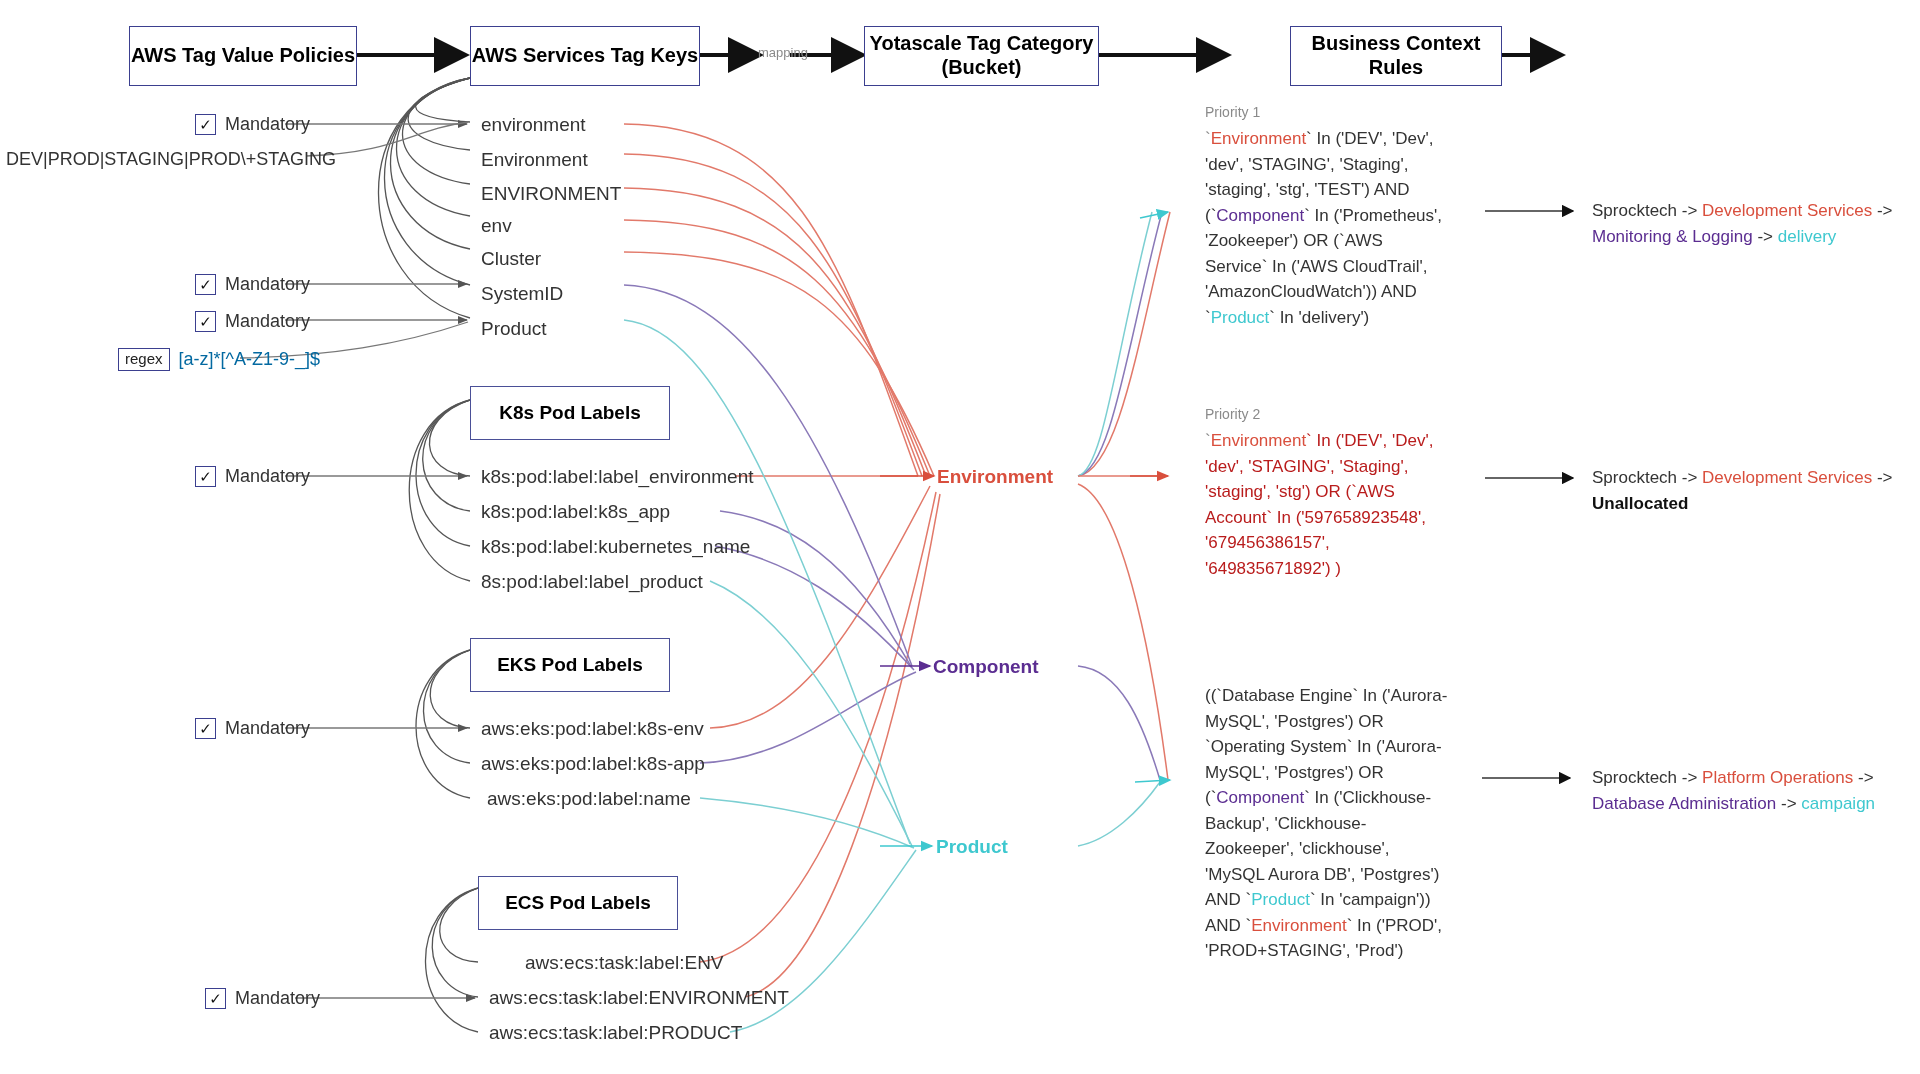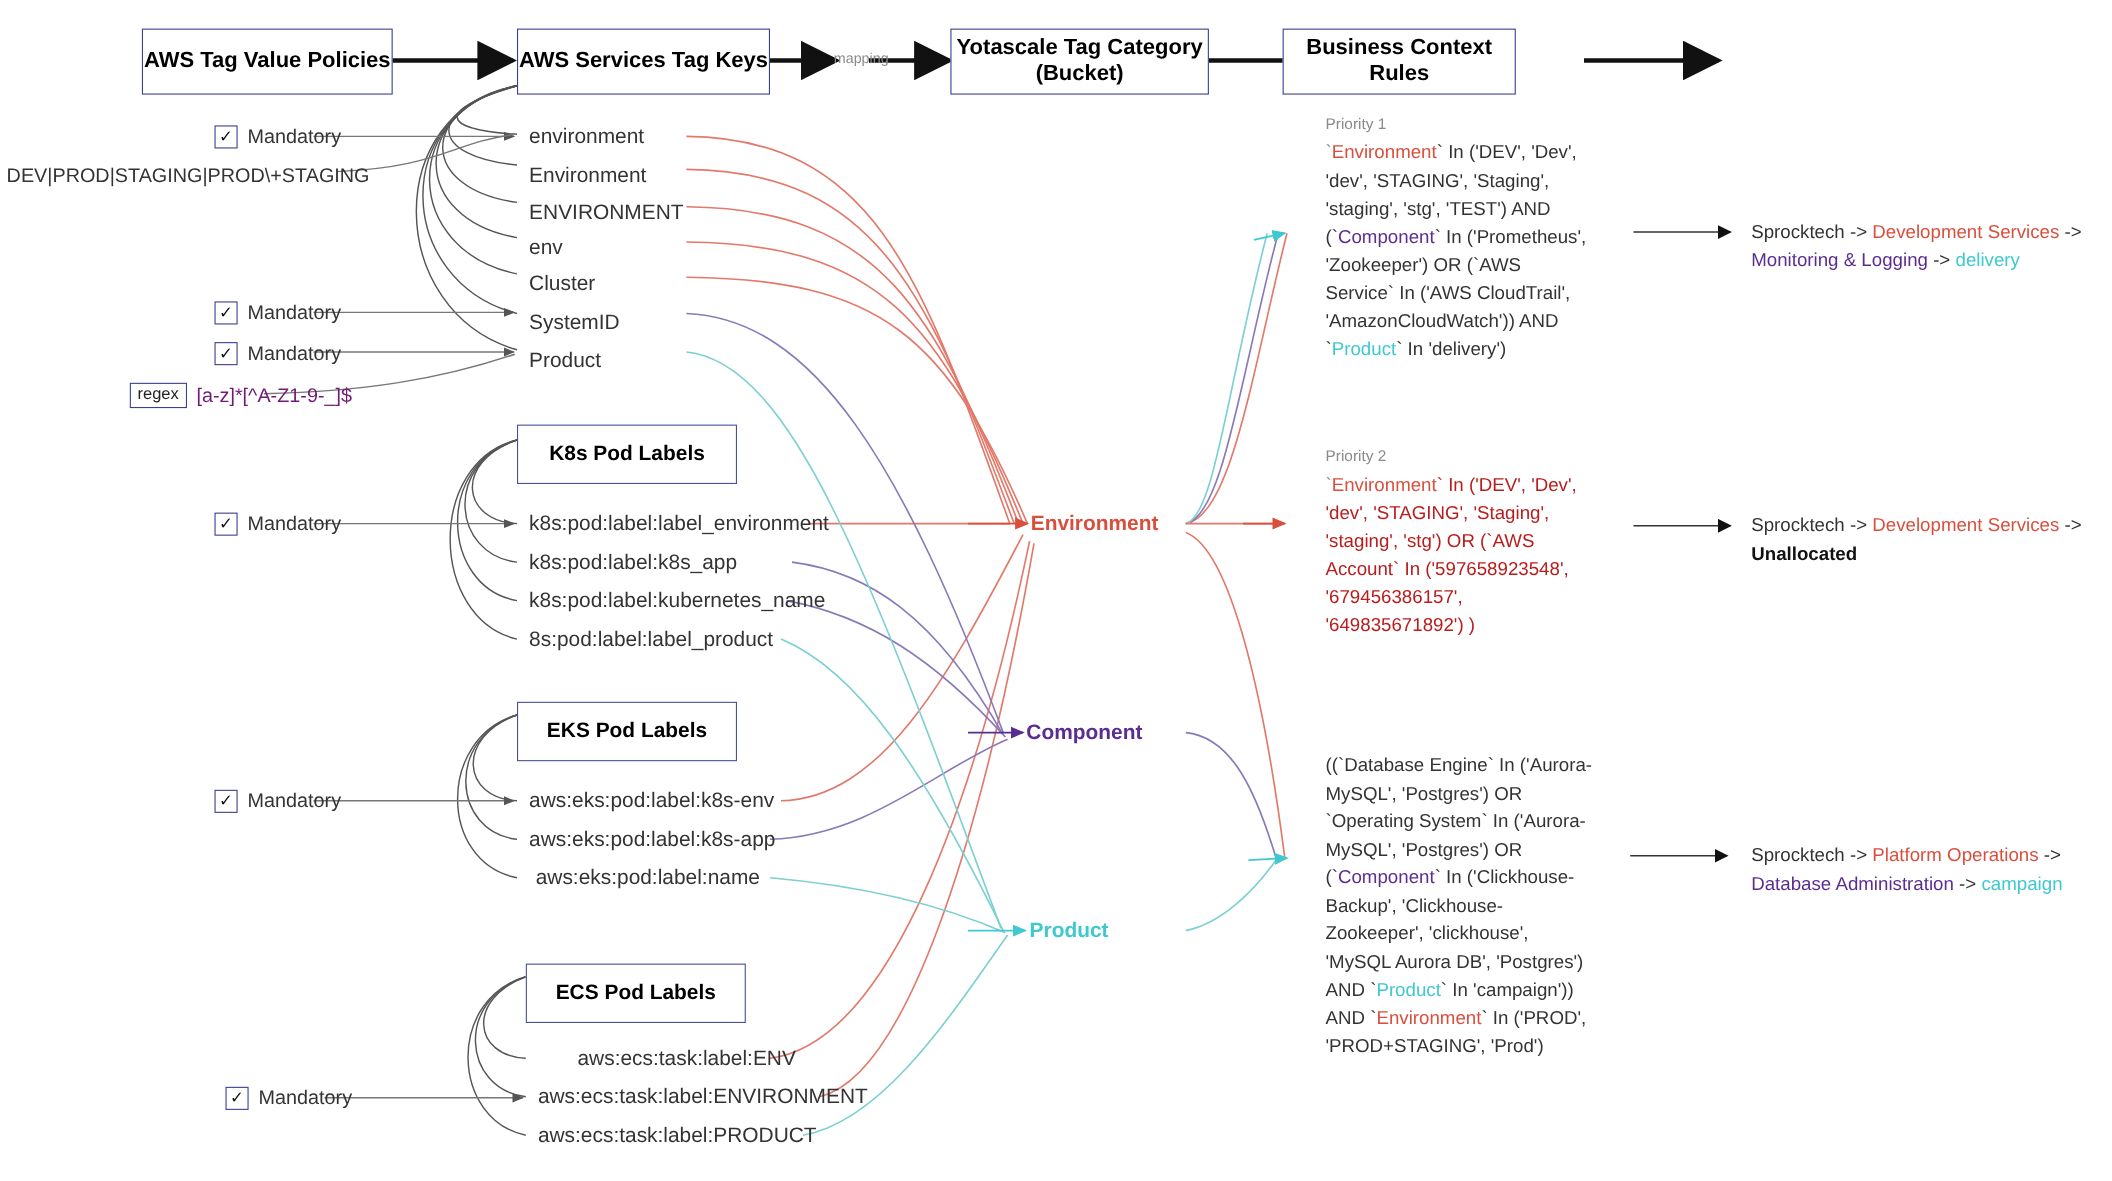--- a/index.html
+++ b/index.html
@@ -17,21 +17,21 @@
 
   .taglabel{position:absolute;font-size:19px;color:#333;white-space:nowrap;}
   .mand{position:absolute;display:flex;align-items:center;gap:9px;}
   .chk{width:19px;height:19px;border:1.6px solid #3b3f8f;background:#fff;
        display:flex;align-items:center;justify-content:center;font-size:15px;color:#111;line-height:1;}
   .mand .lbl{font-size:18px;color:#333;white-space:nowrap;}
   .policytext{position:absolute;font-size:18px;color:#333;white-space:nowrap;}
   .regexbox{position:absolute;display:flex;align-items:center;gap:9px;}
   .regexbox .tag{border:1.5px solid #3b3f8f;background:#fff;font-size:15px;
                  padding:1px 6px;color:#222;line-height:1.25;}
-  .regexbox .rx{font-size:18px;color:#701a75;white-space:nowrap;}
+  .regexbox .rx{font-size:18px;color:#0369a1;white-space:nowrap;}
 
   .bucket{position:absolute;font-weight:bold;font-size:19px;white-space:nowrap;}
 
   .rule{position:absolute;width:240px;font-size:17px;line-height:1.5;color:#333;}
   .rule .prio{font-size:14px;color:#8a8a8a;margin-bottom:3px;display:block;}
   .rule .body{display:block;}
   .tok{white-space:nowrap;}
 
   .bcname{position:absolute;font-size:17px;line-height:1.55;color:#333;width:330px;}
 </style>
@@ -170,21 +170,21 @@
   <div class="hdrbox" style="left:129px;top:26px;width:226px;height:58px;">
     <span>AWS Tag Value Policies</span>
   </div>
   <div class="hdrbox" style="left:470px;top:26px;width:228px;height:58px;">
     <span>AWS Services Tag Keys</span>
   </div>
   <div class="hdrbox" style="left:864px;top:26px;width:233px;height:58px;white-space:pre-line;">
     <span>Yotascale Tag Category
 (Bucket)</span>
   </div>
-  <div class="hdrbox" style="left:1166px;top:26px;width:210px;height:58px;">
+  <div class="hdrbox" style="left:1290px;top:26px;width:210px;height:58px;">
     <span>Business Context Rules</span>
   </div>
   <div style="position:absolute;left:758px;top:45px;font-size:13px;color:#8a8a8a;">mapping</div>
 
   <div class="taglabel" style="left:481px;top:114px;">environment</div>
   <div class="taglabel" style="left:481px;top:149px;">Environment</div>
   <div class="taglabel" style="left:481px;top:183px;">ENVIRONMENT</div>
   <div class="taglabel" style="left:481px;top:215px;">env</div>
   <div class="taglabel" style="left:481px;top:248px;">Cluster</div>
   <div class="taglabel" style="left:481px;top:283px;">SystemID</div>

